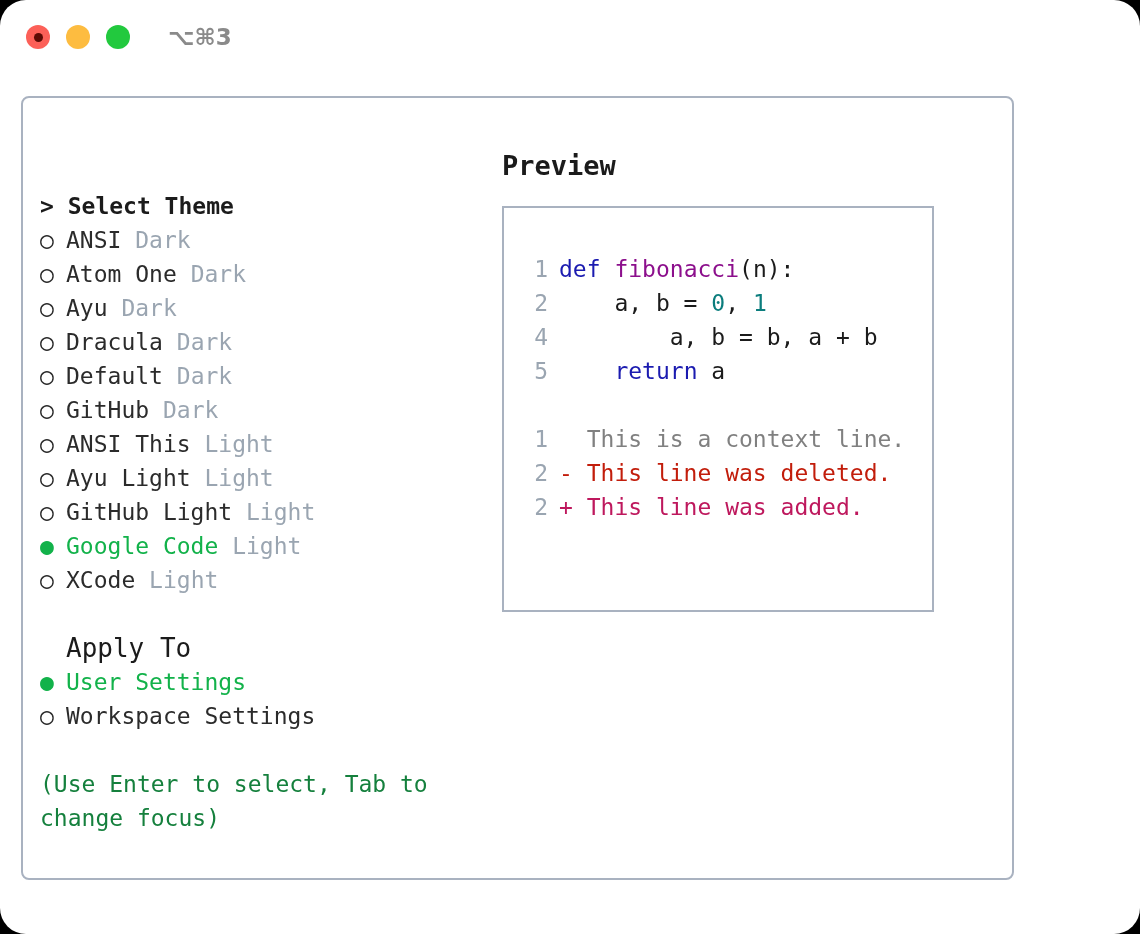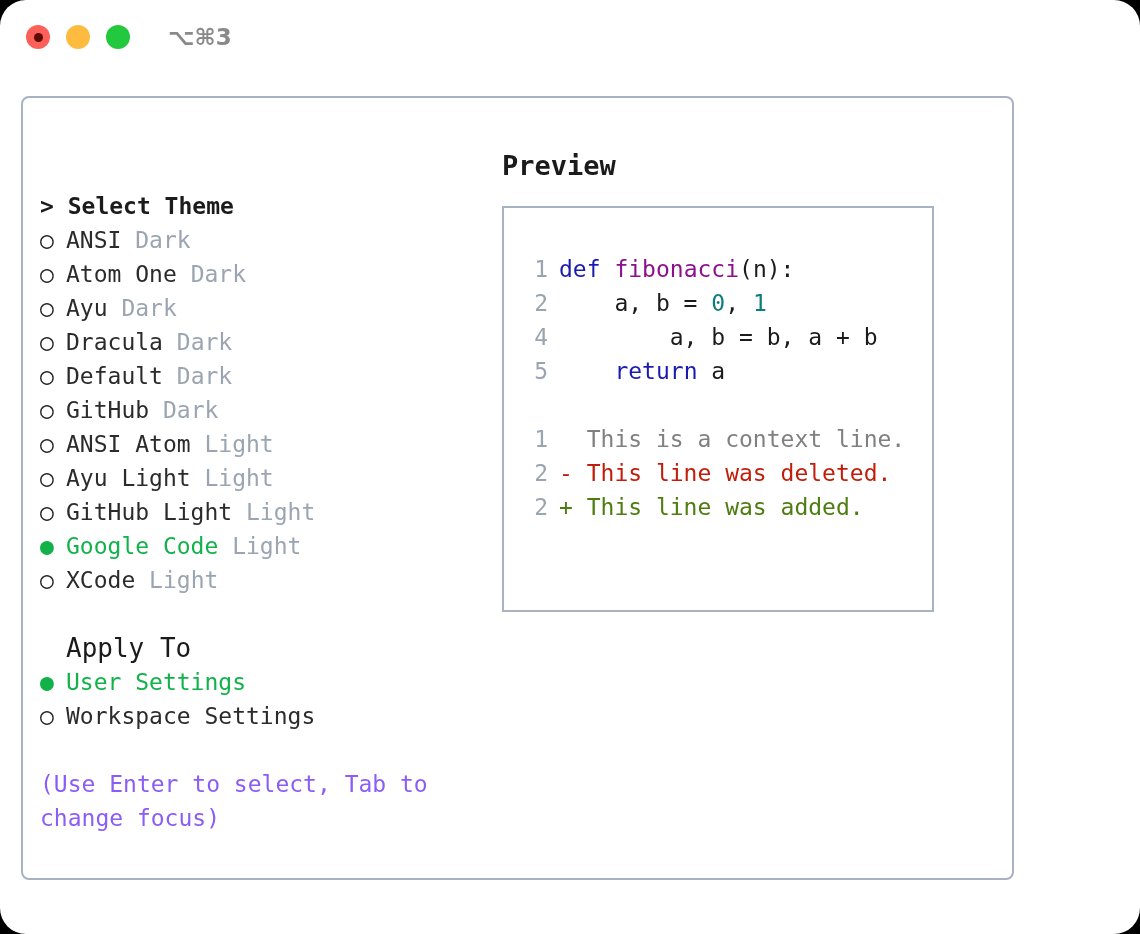--- a/index.html
+++ b/index.html
@@ -134,21 +134,21 @@
     white-space: pre;
     padding-left: 26px;
     font-family: "DejaVu Sans Mono", monospace;
   }
 
   .spacer-lg { height: 34px; }
 
   .hint {
     font-size: 23px;
     line-height: 34px;
-    color: #8b5cf6;
+    color: #15803d;
     width: 410px;
     font-family: "DejaVu Sans Mono", monospace;
   }
 
   
   .preview-title {
     font-size: 27px;
     font-weight: 700;
     color: #1b1b1b;
     line-height: 34px;
@@ -176,21 +176,21 @@
     text-align: right;
   }
   .gap { display: inline-block; width: 11px; }
 
   .tok-kw   { color: #1b1bb0; }
   .tok-fn   { color: #8c0f8c; }
   .tok-num  { color: #0b7d7d; }
   .tok-txt  { color: #1b1b1b; }
   .tok-ctx  { color: #808080; }
   .tok-del  { color: #c21d0b; }
-  .tok-add  { color: #4d7c0f; }
+  .tok-add  { color: #be185d; }
 
   .code-gap { height: 34px; }
 </style>
 </head>
 <body>
 
 <div class="window">
 
   <div class="titlebar">
     <div class="lights">
@@ -207,21 +207,21 @@
 
       <div class="heading">&gt; Select Theme</div>
 
       <div id="theme-rows">
           <div class="row"><span class="marker">○</span><span class="name">ANSI</span><span class="badge"> Dark</span></div>
           <div class="row"><span class="marker">○</span><span class="name">Atom One</span><span class="badge"> Dark</span></div>
           <div class="row"><span class="marker">○</span><span class="name">Ayu</span><span class="badge"> Dark</span></div>
           <div class="row"><span class="marker">○</span><span class="name">Dracula</span><span class="badge"> Dark</span></div>
           <div class="row"><span class="marker">○</span><span class="name">Default</span><span class="badge"> Dark</span></div>
           <div class="row"><span class="marker">○</span><span class="name">GitHub</span><span class="badge"> Dark</span></div>
-          <div class="row"><span class="marker">○</span><span class="name">ANSI Atom</span><span class="badge"> Light</span></div>
+          <div class="row"><span class="marker">○</span><span class="name">ANSI This</span><span class="badge"> Light</span></div>
           <div class="row"><span class="marker">○</span><span class="name">Ayu Light</span><span class="badge"> Light</span></div>
           <div class="row"><span class="marker">○</span><span class="name">GitHub Light</span><span class="badge"> Light</span></div>
           <div class="row selected"><span class="marker">●</span><span class="name">Google Code</span><span class="badge"> Light</span></div>
           <div class="row"><span class="marker">○</span><span class="name">XCode</span><span class="badge"> Light</span></div>
         </div>
 
       <div class="spacer-lg"></div>
 
       <div class="section-head">Apply To</div>
 

